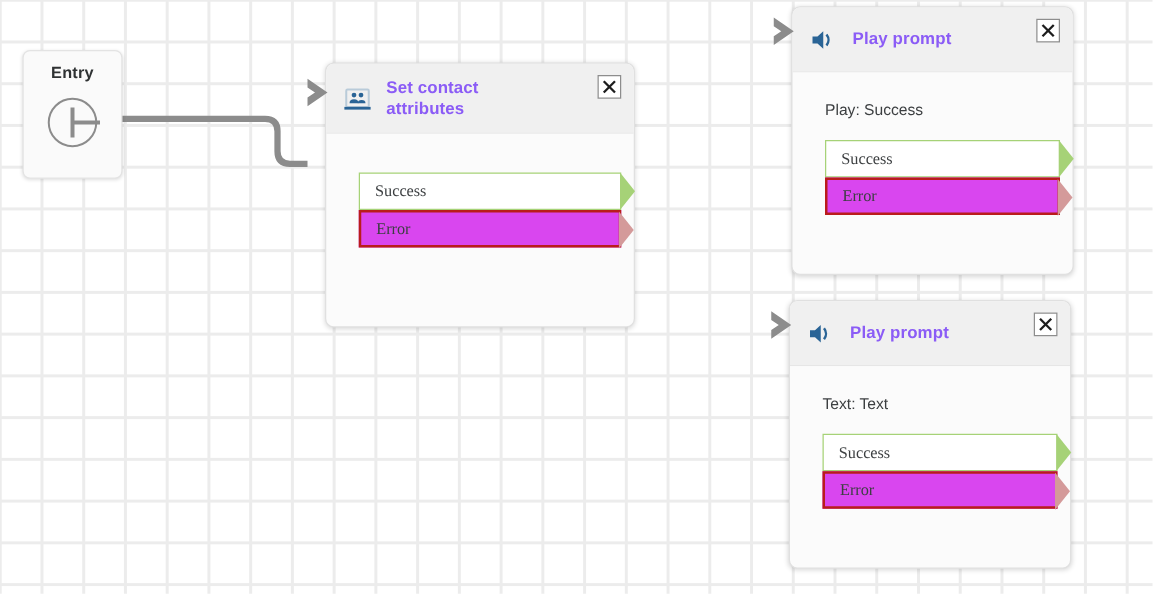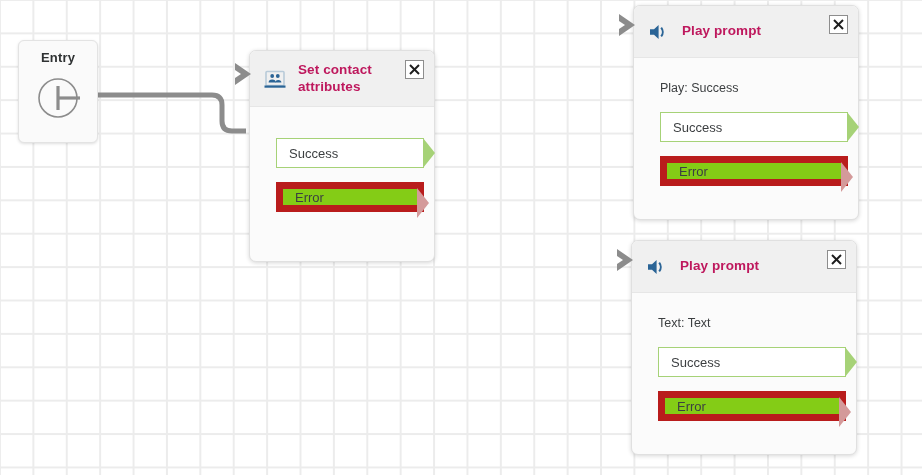--- a/index.html
+++ b/index.html
@@ -89,21 +89,21 @@
     height: 22px;
     flex: 0 0 22px;
     margin-right: 12px;
     display: flex;
     align-items: center;
     justify-content: center;
   }
   .header-title {
     font-size: 13.5px;
     font-weight: bold;
-    color: #be185d;
+    color: #8b5cf6;
     line-height: 1.25;
     letter-spacing: .1px;
   }
   .close-btn {
     position: absolute;
     right: 10px;
     top: 9px;
     width: 19px;
     height: 19px;
     border: 1px solid #8d8d8d;
@@ -125,41 +125,42 @@
   }
 
   
   .branches {
     margin-top: 14px;
     position: relative;
   }
   .branch {
     position: relative;
     height: 30px;
-    margin: 0 0 14px 0;
+    margin: 0 0 0 0;
     box-sizing: border-box;
     display: flex;
     align-items: center;
     cursor: pointer;
+    font-family: Liberation Serif, serif;
   }
   .branch:last-child { margin-bottom: 0; }
   .branch-label {
     font-size: 13px;
     color: #3c3f41;
     padding-left: 12px;
     position: relative;
     z-index: 2;
   }
   .branch.success {
     background: #ffffff;
     border: 1px solid #a6d277;
   }
   .branch.error {
-    background: #84cc16;
-    border: 7px solid #b91c1c;
+    background: #d946ef;
+    border: 2px solid #b91c1c;
   }
   .branch-arrow {
     position: absolute;
     right: -24px;
     top: -1px;
     width: 24px;
     height: 30px;
     z-index: 1;
   }
 
@@ -184,21 +185,21 @@
     <div class="entry-title">Entry</div>
     <div class="entry-circle-wrap">
       <svg width="44" height="44" viewBox="0 0 44 44">
         <circle cx="22" cy="22" r="19" fill="none" stroke="#8c8c8c" stroke-width="1.6"></circle>
         <line x1="22" y1="10" x2="22" y2="34" stroke="#8c8c8c" stroke-width="3.2"></line>
         <line x1="22" y1="22" x2="44" y2="22" stroke="#8c8c8c" stroke-width="3.2"></line>
       </svg>
     </div>
   </div>
 
-  <div class="node-card" style="left:249px; top:50px; width:186px; height:212px;">
+  <div class="node-card" style="left:260px; top:50px; width:248px; height:212px;">
 
     <div class="card-header tall">
       <span class="header-icon">
         <svg width="22" height="22" viewBox="0 0 22 22">
           <rect x="2" y="3.5" width="18" height="14" rx="1" fill="none" stroke="#b9cbd9" stroke-width="1.6"></rect>
           <circle cx="8.2" cy="8" r="1.9" fill="#2a6496"></circle>
           <circle cx="13.8" cy="8" r="1.9" fill="#2a6496"></circle>
           <path d="M 4.6 14.6 q 0 -3.2 3.6 -3.2 q 3.6 0 3.6 3.2 z" fill="#2a6496"></path>
           <path d="M 11.2 14.6 q 0 -2.6 3.1 -2.6 q 3.1 0 3.1 2.6 z" fill="#2a6496"></path>
           <rect x="0.5" y="17.5" width="21" height="2.2" fill="#2a6496"></rect>

